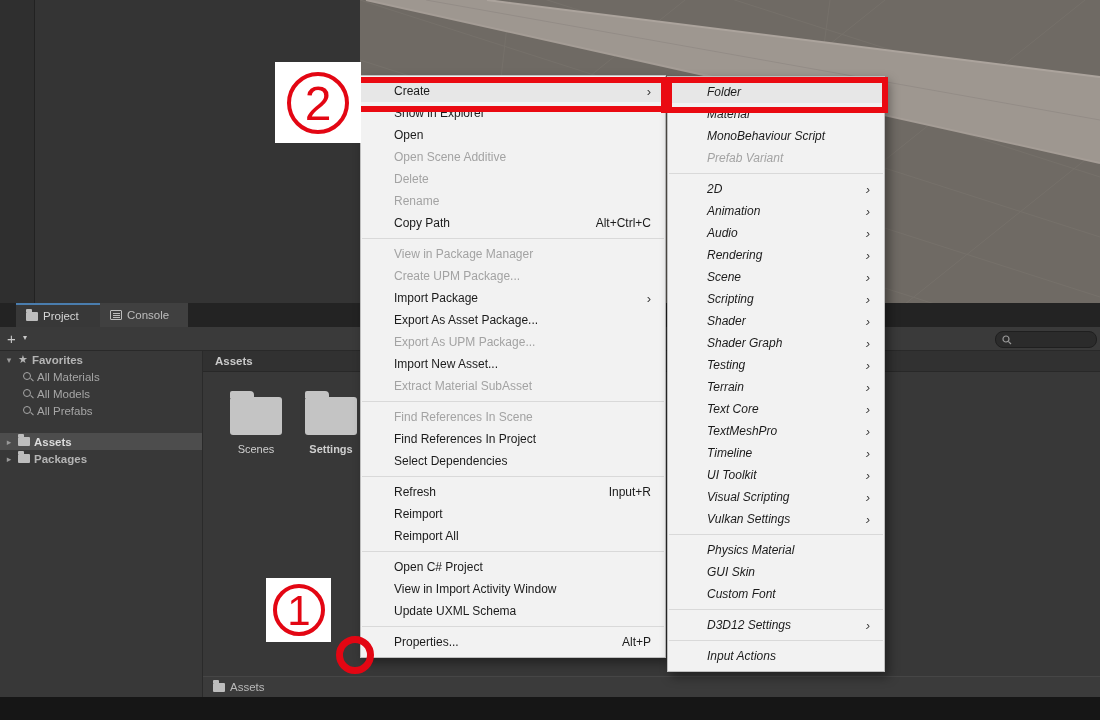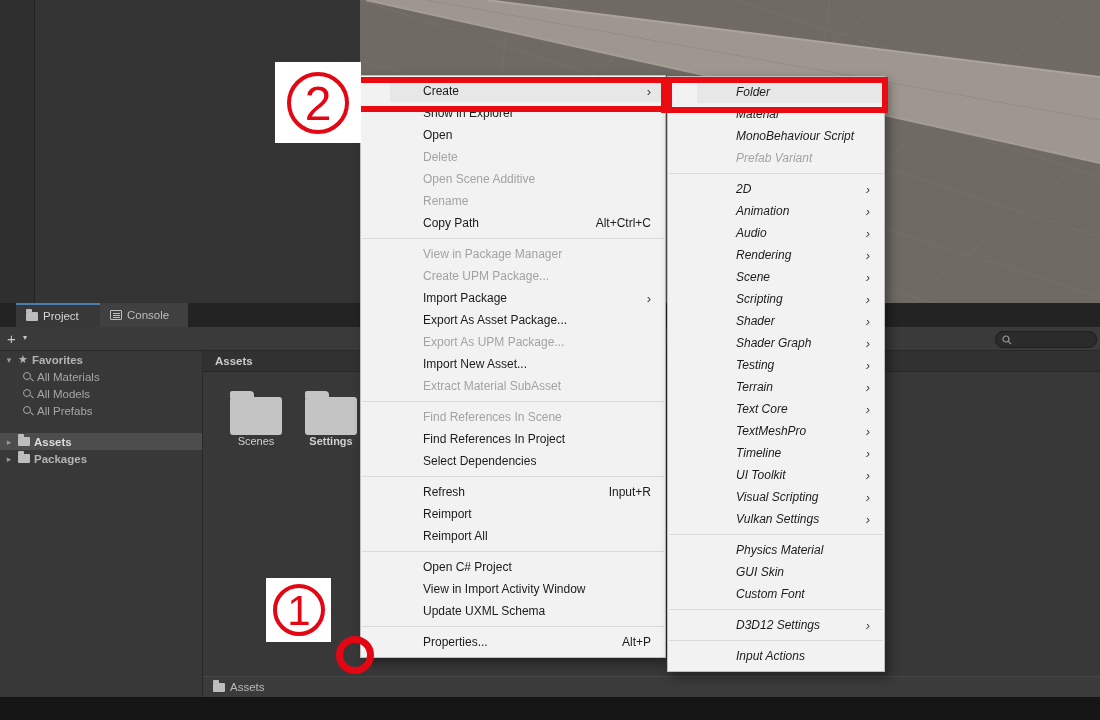--- a/index.html
+++ b/index.html
@@ -47,31 +47,31 @@
   .mag-small::after { content:""; position:absolute; left:7.5px; top:7.5px; width:3.5px; height:1.4px; background:#a6a6a6; transform:rotate(45deg); }
 
   
   .content-pane { position:absolute; left:203px; top:351px; width:897px; height:325px; background:#383838; }
   .content-header { height:21px; background:#313131; border-bottom:1px solid #282828; display:flex; align-items:center; padding-left:12px; font-size:11.5px; color:#cacaca; font-weight:bold; }
   .folder-tile { position:absolute; width:62px; text-align:center; }
   .tile-scenes { left:22px; top:38px; }
   .tile-settings { left:97px; top:38px;font-weight:bold; }
   .big-folder { position:relative; width:52px; height:38px; margin:8px auto 0; background:#c4c4c4; border-radius:3px; }
   .big-folder::before { content:""; position:absolute; left:0; top:-6px; width:24px; height:7px; background:#c4c4c4; border-radius:2px 4px 0 0; }
-  .tile-label { font-size:11px; color:#cfcfcf; }
+  .tile-label { margin-top:8px; font-size:11px; color:#cfcfcf; }
 
   
   .breadcrumb-bar { position:absolute; left:203px; top:676px; width:897px; height:21px; background:#3b3b3b; border-top:1px solid #464646; display:flex; align-items:center; gap:5px; padding-left:10px; font-size:11.5px; color:#b9b9b9; }
   .bottom-bar { position:absolute; left:0; top:697px; width:1100px; height:23px; background:#161616; }
 
   
   .menu { position:absolute; background:#f2f2f2; border:1px solid #bfbfbf; box-shadow:4px 5px 10px rgba(0,0,0,.4); padding:4px 0; z-index:40; }
   .menu-main { left:360px; top:75px; width:306px; }
   .menu-sub  { left:667px; top:76px; width:218px; z-index:45; }
-  .menu-item { height:22px; display:flex; align-items:center; padding:0 14px 0 33px; font-size:12px; color:#1b1b1b; white-space:nowrap;margin-left:29px; }
+  .menu-item { height:22px; display:flex; align-items:center; padding:0 14px 0 33px; font-size:12px; color:#1b1b1b; white-space:nowrap; }
   .menu-sub .menu-item { padding-left:39px;font-style:italic; }
   .menu-item.disabled { color:#a3a3a3; }
   .menu-item.hl { background:#e7e7e7; }
   .mi-shortcut { margin-left:auto; }
   .mi-arrow { margin-left:auto; font-size:13px; color:#3a3a3a; line-height:1; }
   .menu-sep { height:1px; background:#d9d9d9; margin:4px 1px; }
 
   
   .red-box { position:absolute; border:6px solid #ea0a12; z-index:60; }
   .red-box-create { left:353px; top:77px; width:319px; height:35px; }
@@ -200,24 +200,24 @@
         <span class="mi-label">Create</span>
         <span class="mi-arrow">›</span>
       </div>
       <div class="menu-item">
         <span class="mi-label">Show in Explorer</span>
       </div>
       <div class="menu-item">
         <span class="mi-label">Open</span>
       </div>
       <div class="menu-item disabled">
+        <span class="mi-label">Open Scene Additive</span>
+      </div>
+      <div class="menu-item disabled">
         <span class="mi-label">Delete</span>
-      </div>
-      <div class="menu-item disabled">
-        <span class="mi-label">Open Scene Additive</span>
       </div>
       <div class="menu-item disabled">
         <span class="mi-label">Rename</span>
       </div>
       <div class="menu-item">
         <span class="mi-label">Copy Path</span>
         <span class="mi-shortcut">Alt+Ctrl+C</span>
       </div>
       <div class="menu-sep"></div>
       <div class="menu-item disabled">

